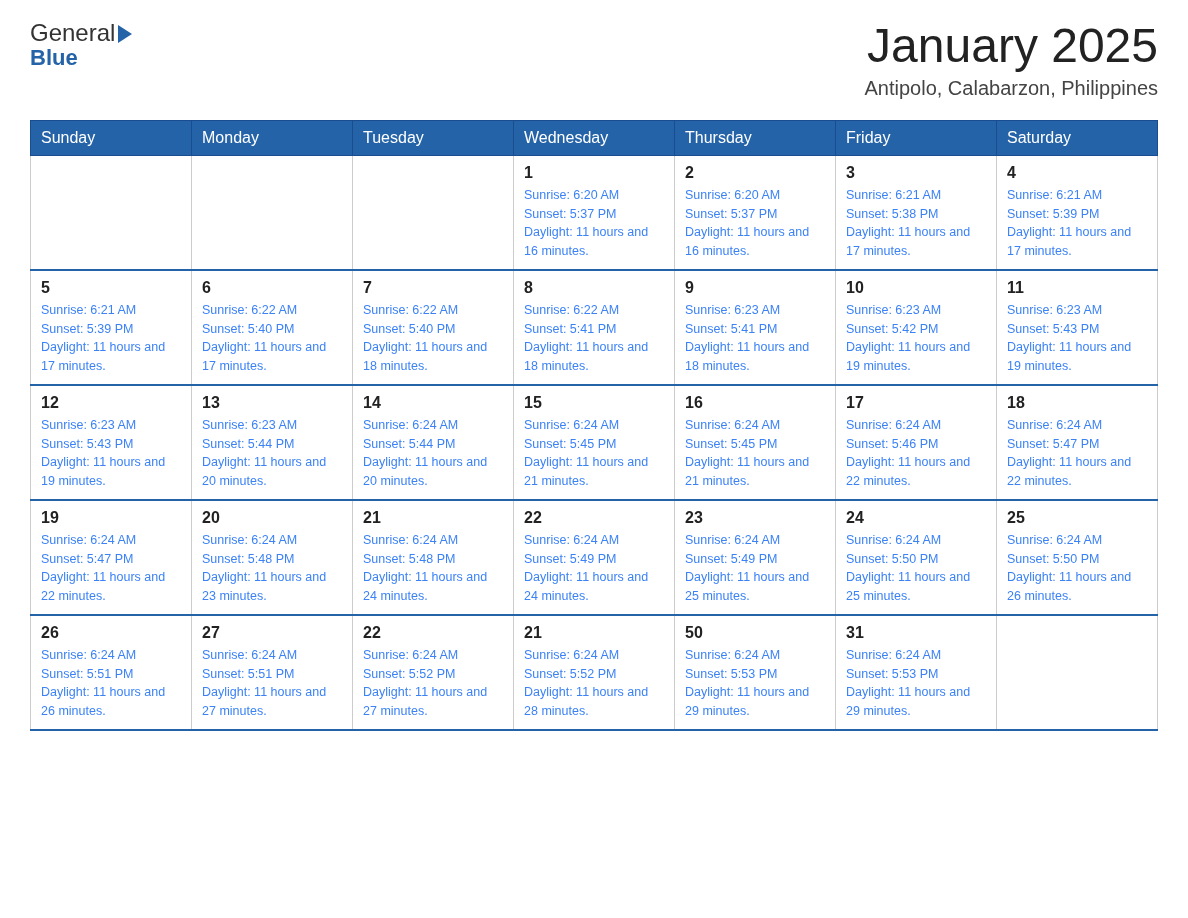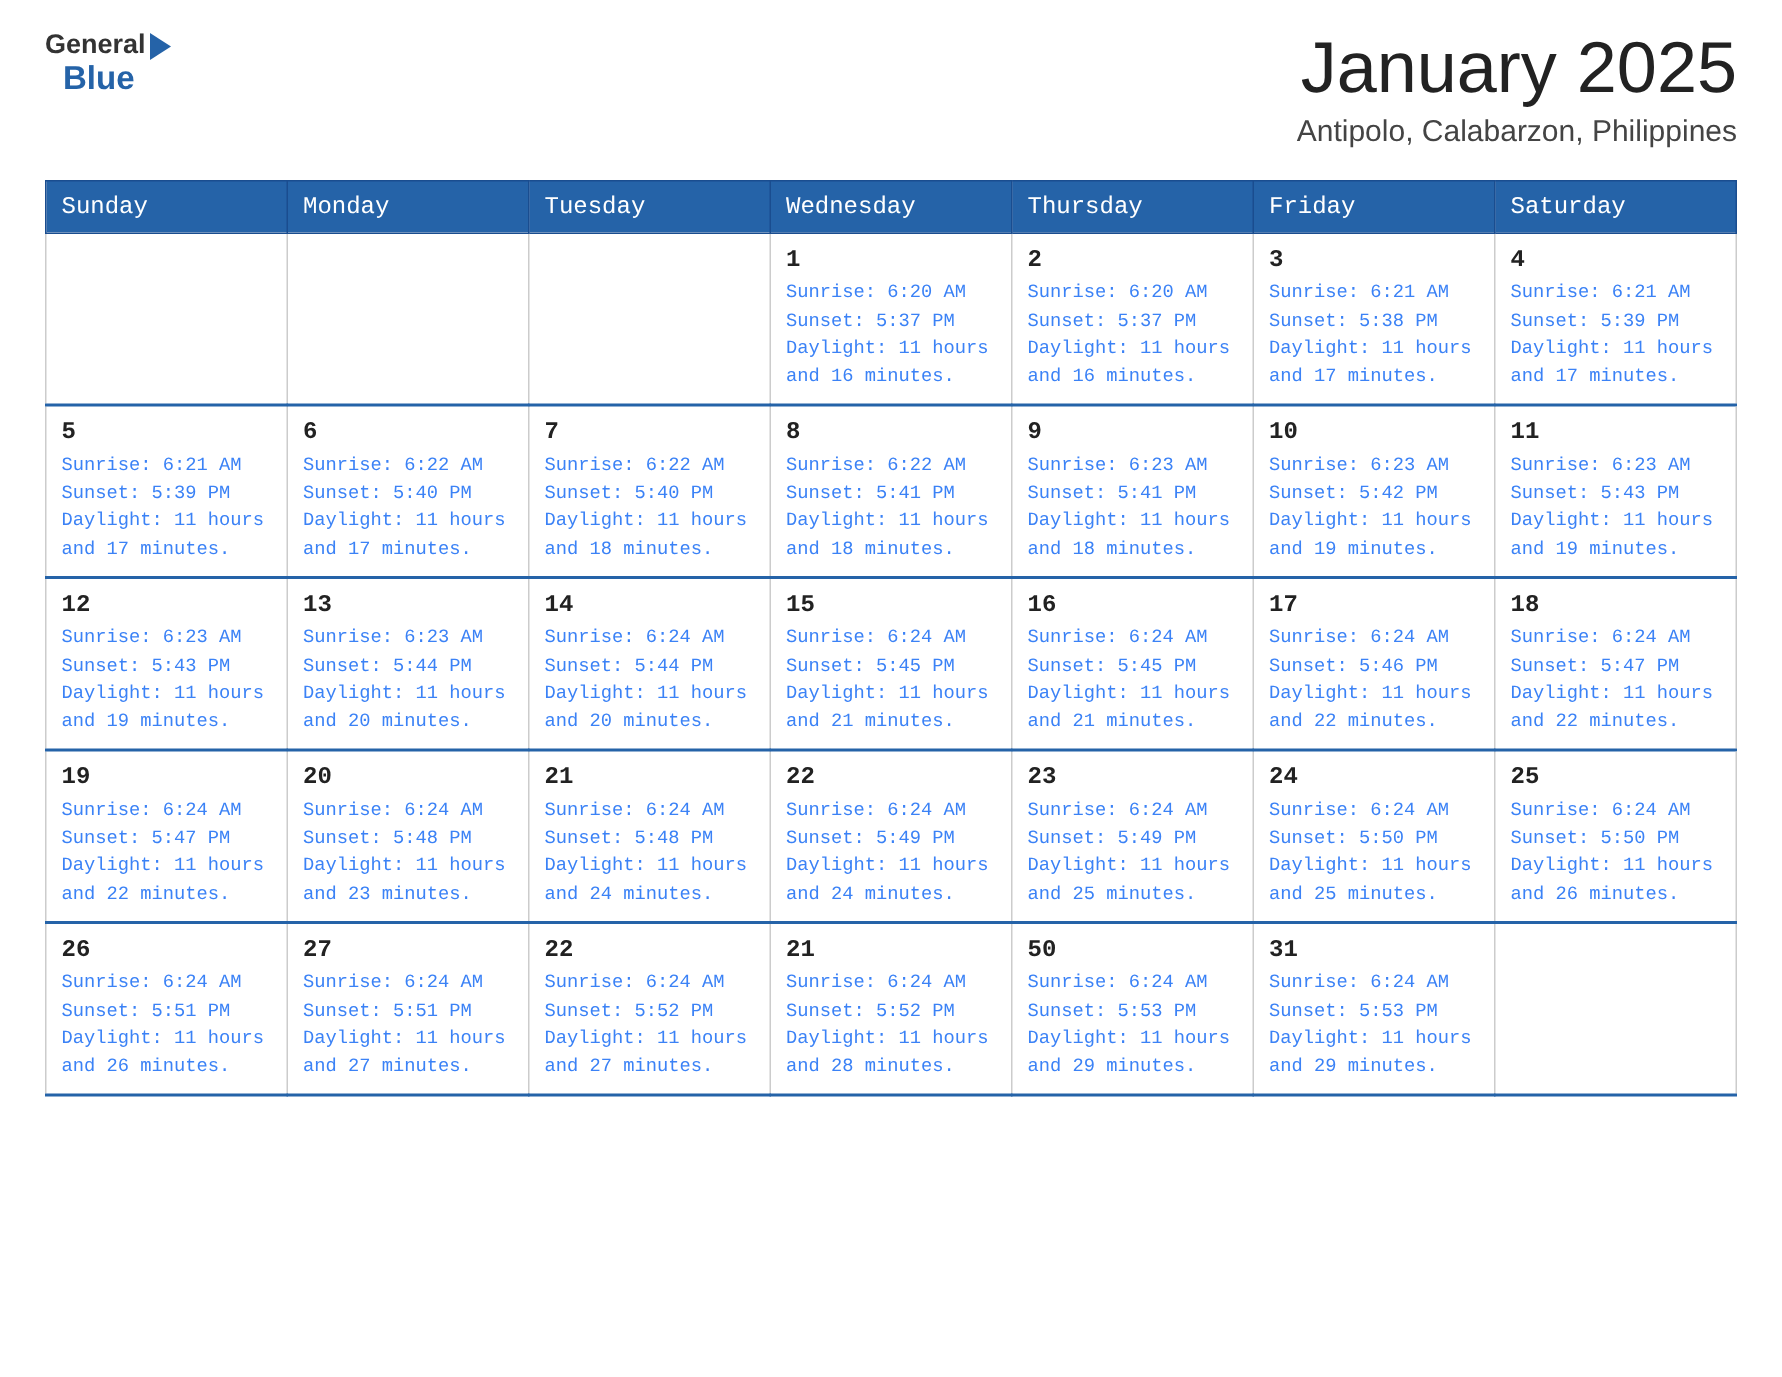--- a/index.html
+++ b/index.html
@@ -16,29 +16,28 @@
       justify-content: space-between;
       align-items: flex-start;
       margin-bottom: 20px;
     }
     .logo {
       display: flex;
       align-items: center;
       gap: 0;
     }
     .logo-text-general {
-      font-size: 18px;
-      font-weight: bold;
+      font-size: 24px;
+      font-weight: normal;
       color: #333;
     }
     .logo-text-blue {
       font-size: 22px;
       font-weight: bold;
       color: #2563a8;
-      margin-left: 12px;
     }
     .logo-arrow {
       width: 0;
       height: 0;
       border-left: 14px solid #2563a8;
       border-top: 9px solid transparent;
       border-bottom: 9px solid transparent;
       display: inline-block;
       margin-left: 3px;
       margin-bottom: -2px;
@@ -53,21 +52,20 @@
       line-height: 1.1;
     }
     .title-block .subtitle {
       font-size: 20px;
       color: #444;
       margin-top: 4px;
     }
     .calendar {
       width: 100%;
       border-collapse: collapse;
-      font-family: Liberation Mono, monospace;
     }
     .calendar thead tr th {
       background-color: #2563a8;
       color: #fff;
       font-size: 16px;
       font-weight: normal;
       padding: 8px 10px;
       text-align: left;
       border: 1px solid #1a4d8f;
     }

